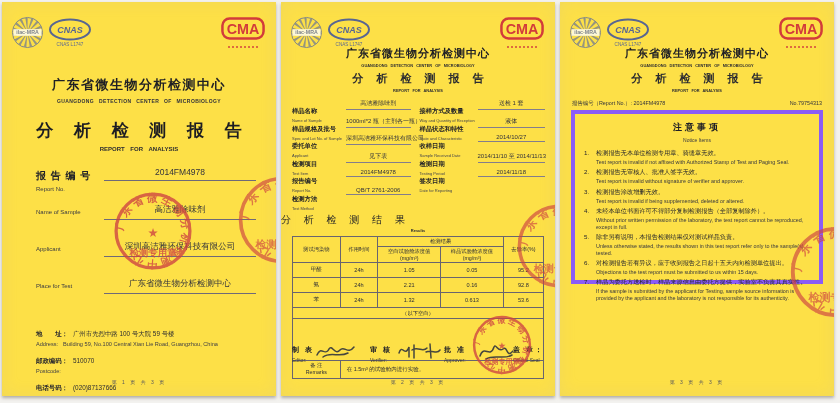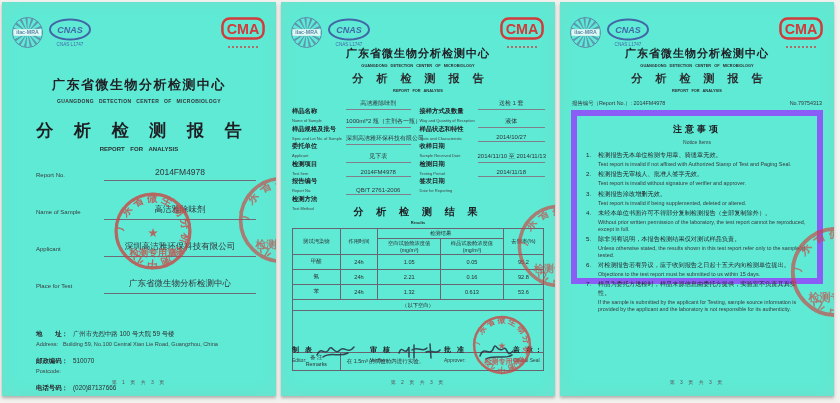--- a/index.html
+++ b/index.html
@@ -1,19 +1,19 @@
 <!DOCTYPE html>
 <html><head>
 <meta charset="utf-8">
 <style>
 * { margin:0; padding:0; box-sizing:border-box; }
 html,body { width:840px; height:403px; }
 body { font-family:"Liberation Sans","DejaVu Sans",sans-serif; background:#f3f2ef;
   display:flex; gap:5px; padding:2px 1px 0 2px; color:#2c2c30; overflow:hidden; }
-.pg { width:274px; height:394px; background:#5eead4; position:relative; overflow:hidden;
+.pg { width:274px; height:394px; background:#fde047; position:relative; overflow:hidden;
   box-shadow:0 2px 3px rgba(110,105,98,.5), inset 0 0 16px rgba(190,185,172,.18); flex:0 0 auto; }
 
 
 .logos { position:absolute; top:13px; left:9px; right:9px; height:40px; }
 .ilac { position:absolute; left:0; top:1px; width:33px; height:33px; color:#5d6c9d; opacity:.8; }
 .cnas { position:absolute; left:37px; top:3px; width:44px; height:30px; color:#3c51a0; opacity:.85; }
 .cma { position:absolute; right:2px; top:2px; width:44px; color:#d23b3b; text-align:left; }
 .cma-lic { height:0; margin:2px 7px 0; border-bottom:2px dotted currentColor; opacity:.7; }
 
 
@@ -50,21 +50,21 @@
 .grid2 { display:flex; margin-top:6px; padding:0 8px 0 11px; }
 .col { width:50%; position:relative; }
 .f2 { position:relative; height:17.5px; }
 .f2 .lc { font-size:6.3px; font-weight:bold; color:#222228; }
 .f2 .le { font-size:4px; color:#44444a; margin-top:1px; }
 .f2 .lv { position:absolute; top:0; text-align:center; font-size:6px; color:#33333b;
   border-bottom:.7px solid #837d8c; padding-bottom:1px; white-space:nowrap; }
 .colL .lv { left:54px; right:9px; }
 .colR .lv { left:58px; right:2px; }
 
-.rt { text-align:center; font-size:10px; font-weight:bold; letter-spacing:5px; margin-top:1px; color:#202026; }
+.rt { text-align:left; font-size:10px; font-weight:normal; letter-spacing:5px; margin-top:9px; color:#202026; }
 .rte { text-align:center; font-size:4px; font-weight:bold; margin-top:1px; }
 .res { width:calc(100% - 22px); margin:3px 11px 0; border-collapse:collapse; table-layout:fixed; }
 .res th, .res td { border:.7px solid #69646f; font-weight:normal; text-align:center;
   font-size:5.3px; padding:1px; color:#2e2e34; }
 .res .h1 td { height:9px; }
 .res .h2 td { height:15px; }
 .res .dr td { height:15px; font-size:5.6px; }
 .res .bn td { height:11px; }
 .res .emp td { height:42px; }
 .res .rem td { height:15px; }
@@ -73,21 +73,21 @@
 
 .sigs { position:absolute; left:11px; right:11px; bottom:25px; height:26px; }
 .sg { position:absolute; top:0; }
 .sg .sc { font-size:7px; font-weight:bold; letter-spacing:2px; color:#222228; }
 .sg .se { font-size:5px; margin-top:2px; color:#3a3a40; }
 .sig { position:absolute; top:-4px; pointer-events:none; }
 .sig path { fill:none; stroke:#262b3d; stroke-width:1.5; stroke-linecap:round; opacity:.85; }
 
 
 .rn { display:flex; justify-content:space-between; margin:7px 12px 0; font-size:5.4px; color:#33333b; }
-.nbox { margin:3px 11px 0; border:6px solid #8b5cf6; padding:7px 9px; height:174px; }
+.nbox { margin:3px 11px 0; border:4px solid #8b5cf6; padding:7px 9px; height:174px; }
 .nt { text-align:center; font-size:9px; font-weight:bold; letter-spacing:3px; color:#202026; }
 .nte { text-align:center; font-size:5px; margin:3px 0 6px; color:#3a3a40; }
 .ni { margin-bottom:2.5px; }
 .ni .nc { font-size:6.2px; display:flex; color:#26262c; }
 .ni .num { width:12px; flex:0 0 auto; }
 .ni .ne { font-size:5.4px; color:#38383e; margin:1px 0 0 12px; line-height:1.25; }
 
 
 .stamp { position:absolute; color:#ce4342; opacity:.78; pointer-events:none; }
 .stamp.faint { opacity:.65; }
@@ -119,20 +119,21 @@
 
   <header class="hdr">
     <div class="hc1">广东省微生物分析检测中心</div>
     <div class="he1">GUANGDONG  DETECTION  CENTER  OF  MICROBIOLOGY</div>
     <div class="ht1">分 析 检 测 报 告</div>
     <div class="hte1">REPORT  FOR  ANALYSIS</div>
   </header>
 
   <section class="f1s">
     <div class="f1">
+      <div class="lc">报 告 编 号</div>
       <div class="le">Report No.</div>
       <div class="lv">2014FM4978</div>
     </div>
     <div class="f1">
       <div class="le">Name of Sample</div>
       <div class="lv">高洁雅除味剂</div>
     </div>
     <div class="f1">
       <div class="le">Applicant</div>
       <div class="lv">深圳高洁雅环保科技有限公司</div>

